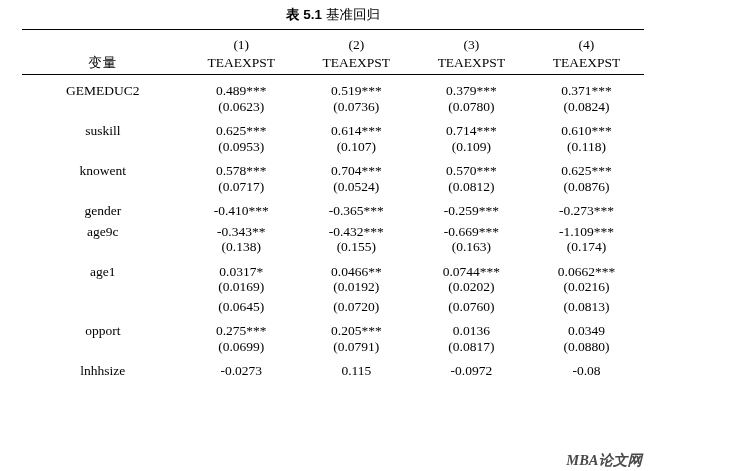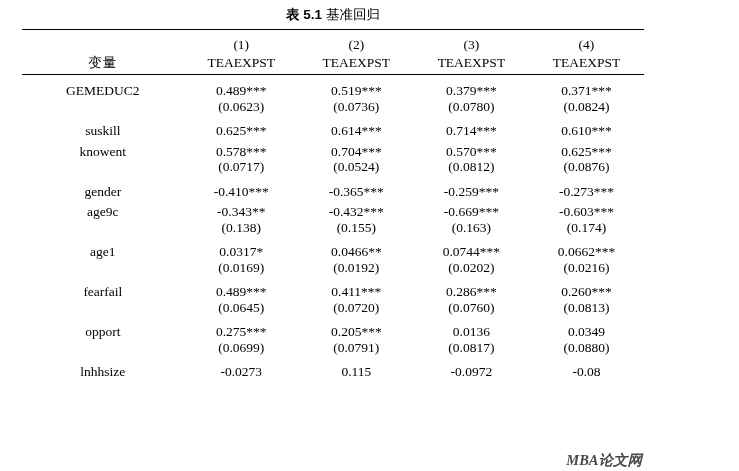--- a/index.html
+++ b/index.html
@@ -154,20 +154,27 @@
         <td class="datacol">(0.0824)</td>
       </tr>
 
       <tr class="coef">
         <td class="varname">suskill</td>
         <td class="datacol">0.625***</td>
         <td class="datacol">0.614***</td>
         <td class="datacol">0.714***</td>
         <td class="datacol">0.610***</td>
       </tr>
+      <tr class="se">
+        <td class="varname"></td>
+        <td class="datacol">(0.0953)</td>
+        <td class="datacol">(0.107)</td>
+        <td class="datacol">(0.109)</td>
+        <td class="datacol">(0.118)</td>
+      </tr>
 
       <tr class="coef">
         <td class="varname">knowent</td>
         <td class="datacol">0.578***</td>
         <td class="datacol">0.704***</td>
         <td class="datacol">0.570***</td>
         <td class="datacol">0.625***</td>
       </tr>
       <tr class="se">
         <td class="varname"></td>
@@ -183,21 +190,21 @@
         <td class="datacol">-0.365***</td>
         <td class="datacol">-0.259***</td>
         <td class="datacol">-0.273***</td>
       </tr>
 
       <tr class="coef">
         <td class="varname">age9c</td>
         <td class="datacol">-0.343**</td>
         <td class="datacol">-0.432***</td>
         <td class="datacol">-0.669***</td>
-        <td class="datacol">-0.603***</td>
+        <td class="datacol">-1.109***</td>
       </tr>
       <tr class="se">
         <td class="varname"></td>
         <td class="datacol">(0.138)</td>
         <td class="datacol">(0.155)</td>
         <td class="datacol">(0.163)</td>
         <td class="datacol">(0.174)</td>
       </tr>
 
       <tr class="coef">
@@ -208,27 +215,20 @@
         <td class="datacol">0.0662***</td>
       </tr>
       <tr class="se">
         <td class="varname"></td>
         <td class="datacol">(0.0169)</td>
         <td class="datacol">(0.0192)</td>
         <td class="datacol">(0.0202)</td>
         <td class="datacol">(0.0216)</td>
       </tr>
 
-      <tr class="coef">
-        <td class="varname">fearfail</td>
-        <td class="datacol">0.489***</td>
-        <td class="datacol">0.411***</td>
-        <td class="datacol">0.286***</td>
-        <td class="datacol">0.260***</td>
-      </tr>
       <tr class="se">
         <td class="varname"></td>
         <td class="datacol">(0.0645)</td>
         <td class="datacol">(0.0720)</td>
         <td class="datacol">(0.0760)</td>
         <td class="datacol">(0.0813)</td>
       </tr>
 
       <tr class="coef">
         <td class="varname">opport</td>

